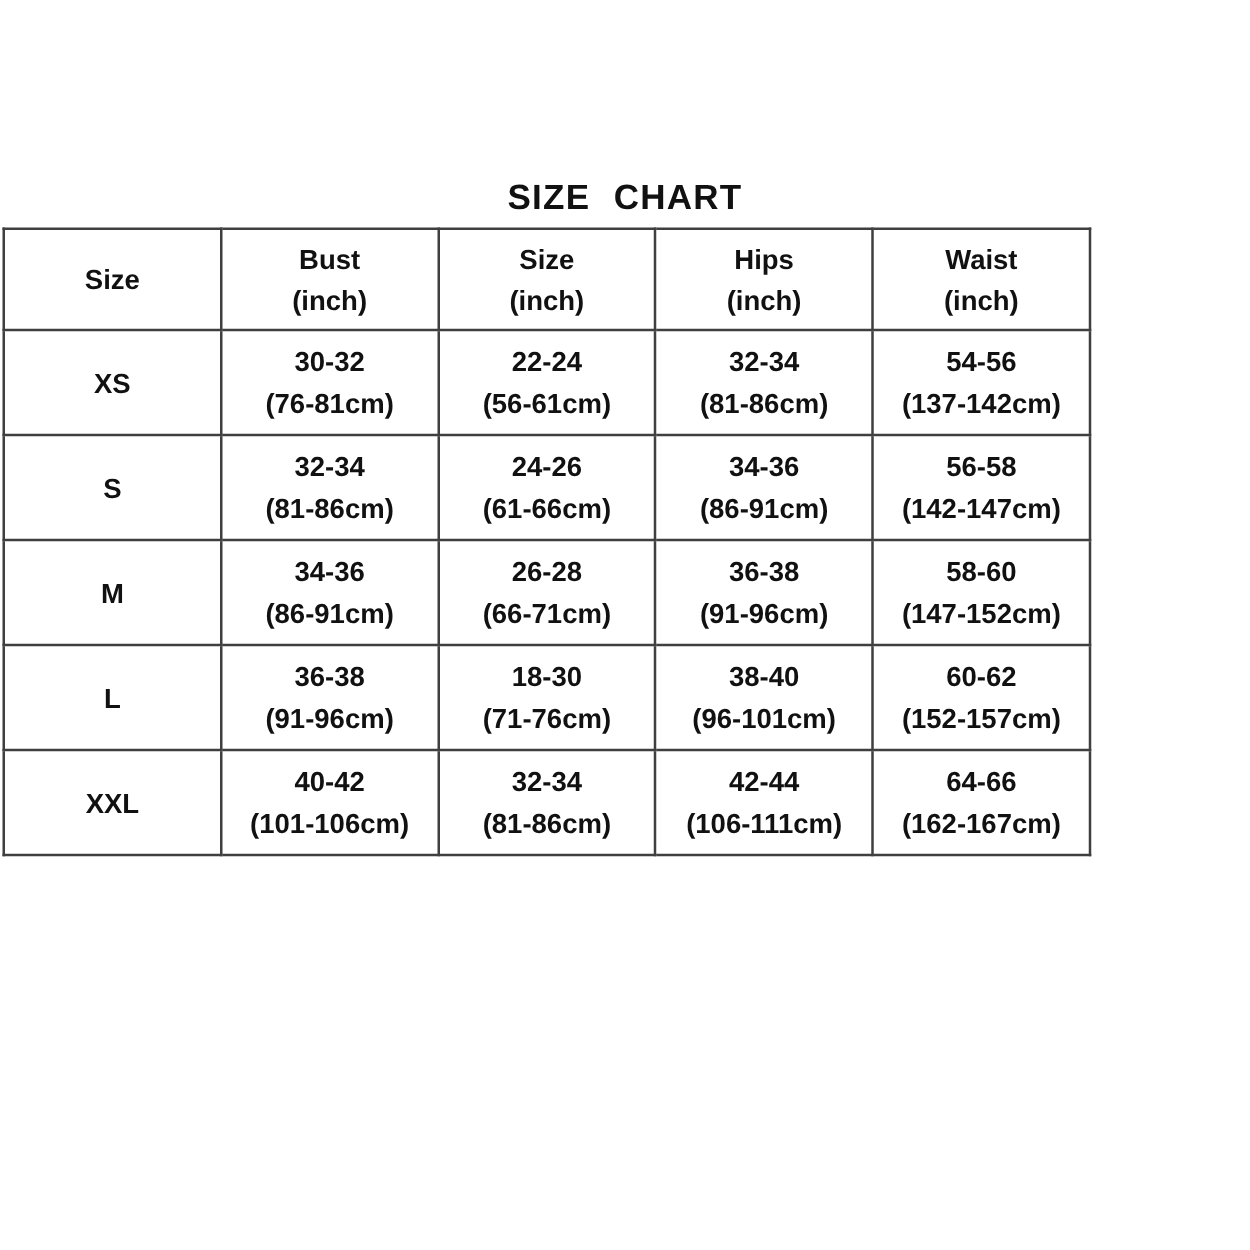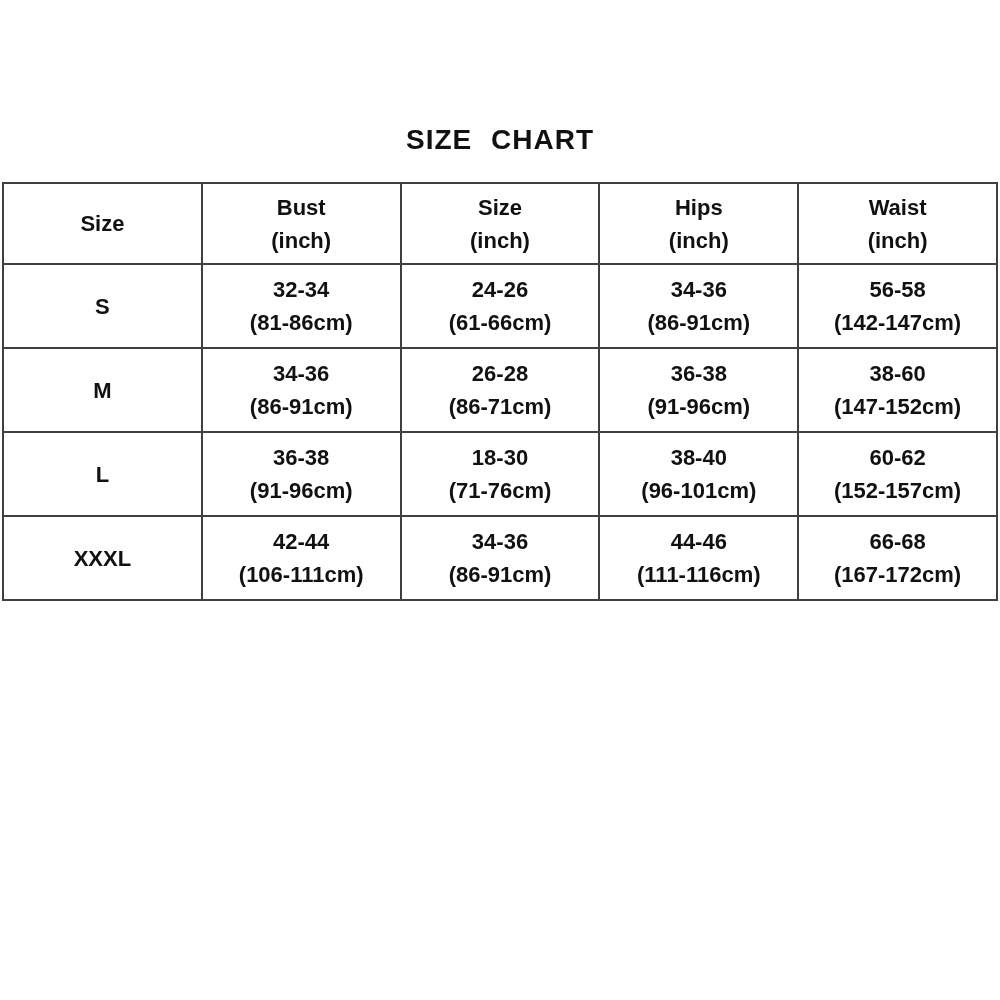--- a/index.html
+++ b/index.html
@@ -10,35 +10,35 @@
   body {
     position: relative;
     width: 1000px;
     height: 1000px;
     font-family: "Liberation Sans", sans-serif;
     color: #111111;
     overflow: hidden;
   }
   .page-title {
     position: absolute;
-    top: 124px;
+    top: 142px;
     left: 0;
     width: 100%;
     text-align: center;
     font-size: 28px;
     font-weight: bold;
     letter-spacing: 1px;
     word-spacing: 10px;
     color: #111111;
   }
   table.size-chart {
     position: absolute;
     top: 182px;
     left: 2px;
-    width: 996px;
+    width: 871px;
     border-collapse: collapse;
     table-layout: fixed;
   }
   table.size-chart col { width: 20%; }
   table.size-chart th,
   table.size-chart td {
     border: 2px solid #3f3f3f;
     text-align: center;
     vertical-align: middle;
     font-weight: bold;
@@ -83,20 +83,39 @@
           <div>(inch)</div>
         </th>
       <th>
           <div>Waist</div>
           <div>(inch)</div>
         </th>
     </tr>
   </thead>
   <tbody>
     <tr>
+      <td>XS</td>
+      <td>
+          <div>30-32</div>
+          <div>(76-81cm)</div>
+        </td>
+      <td>
+          <div>22-24</div>
+          <div>(56-61cm)</div>
+        </td>
+      <td>
+          <div>32-34</div>
+          <div>(81-86cm)</div>
+        </td>
+      <td>
+          <div>54-56</div>
+          <div>(137-142cm)</div>
+        </td>
+    </tr>
+    <tr>
       <td>S</td>
       <td>
           <div>32-34</div>
           <div>(81-86cm)</div>
         </td>
       <td>
           <div>24-26</div>
           <div>(61-66cm)</div>
         </td>
       <td>
@@ -109,28 +128,28 @@
         </td>
     </tr>
     <tr>
       <td>M</td>
       <td>
           <div>34-36</div>
           <div>(86-91cm)</div>
         </td>
       <td>
           <div>26-28</div>
-          <div>(86-71cm)</div>
+          <div>(66-71cm)</div>
         </td>
       <td>
           <div>36-38</div>
           <div>(91-96cm)</div>
         </td>
       <td>
-          <div>38-60</div>
+          <div>58-60</div>
           <div>(147-152cm)</div>
         </td>
     </tr>
     <tr>
       <td>L</td>
       <td>
           <div>36-38</div>
           <div>(91-96cm)</div>
         </td>
       <td>
@@ -140,32 +159,32 @@
       <td>
           <div>38-40</div>
           <div>(96-101cm)</div>
         </td>
       <td>
           <div>60-62</div>
           <div>(152-157cm)</div>
         </td>
     </tr>
     <tr>
-      <td>XXXL</td>
+      <td>XXL</td>
+      <td>
+          <div>40-42</div>
+          <div>(101-106cm)</div>
+        </td>
+      <td>
+          <div>32-34</div>
+          <div>(81-86cm)</div>
+        </td>
       <td>
           <div>42-44</div>
           <div>(106-111cm)</div>
         </td>
       <td>
-          <div>34-36</div>
-          <div>(86-91cm)</div>
-        </td>
-      <td>
-          <div>44-46</div>
-          <div>(111-116cm)</div>
-        </td>
-      <td>
-          <div>66-68</div>
-          <div>(167-172cm)</div>
+          <div>64-66</div>
+          <div>(162-167cm)</div>
         </td>
     </tr>
   </tbody>
 </table>
 
 </body></html>

